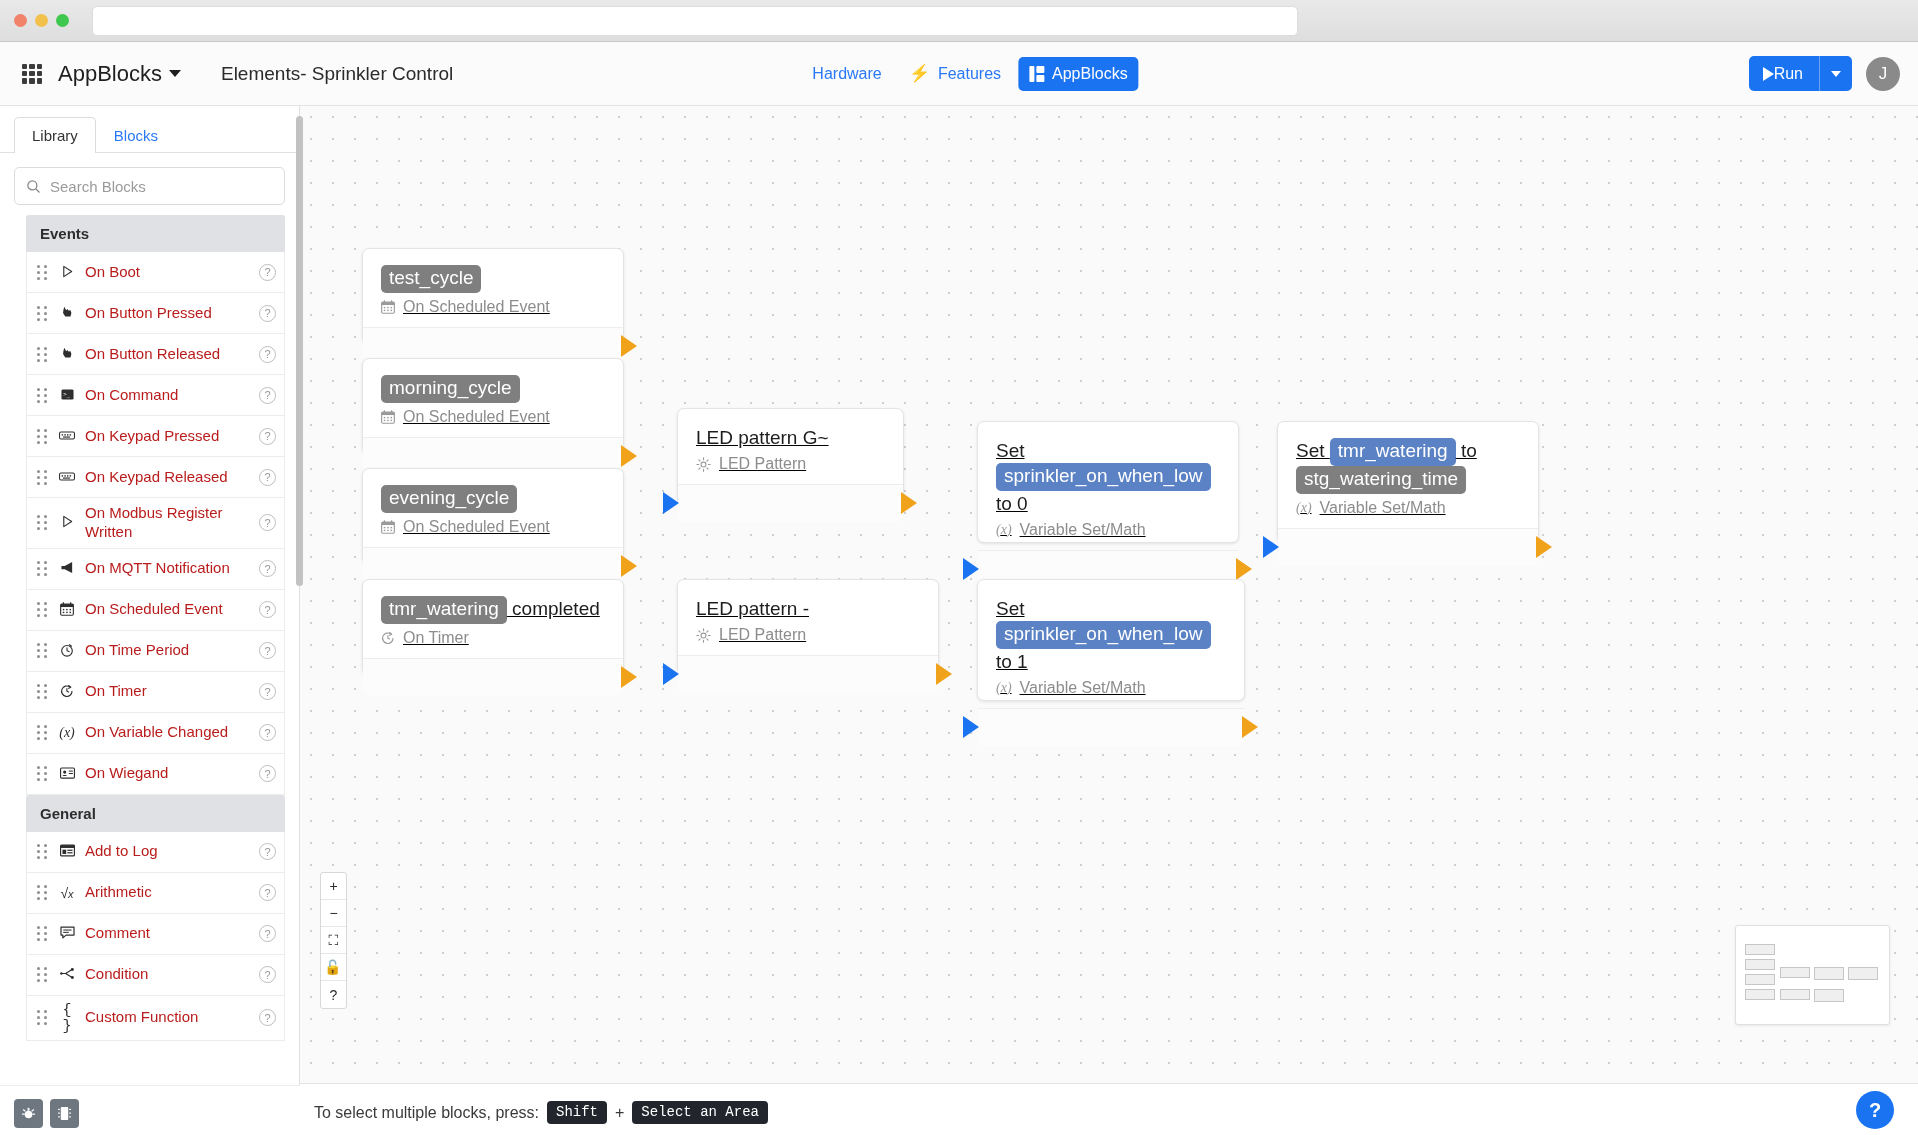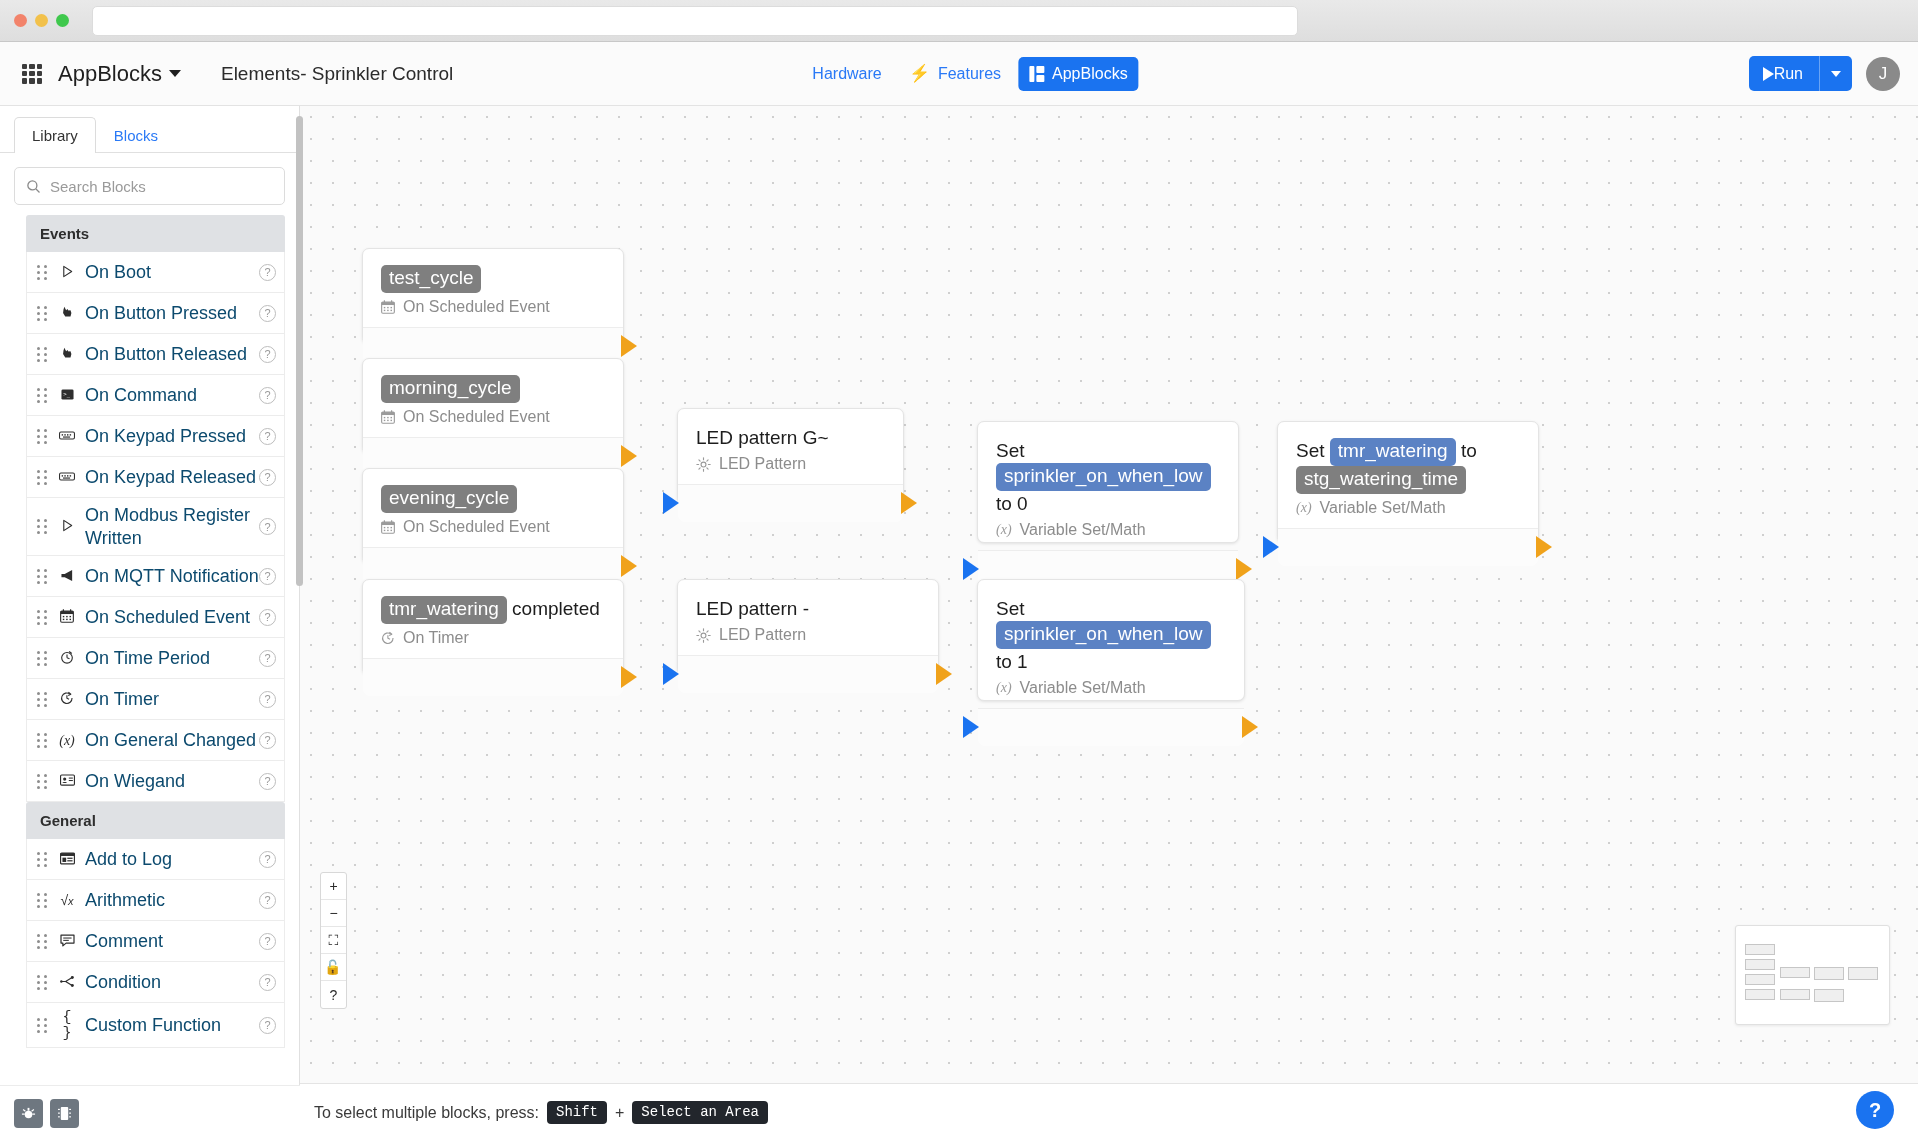--- a/index.html
+++ b/index.html
@@ -132,21 +132,21 @@
   .drag-dots {
     width: 12px; height: 16px; flex: none; margin-right: 9px;
     display: grid; grid-template-columns: 3px 3px; grid-template-rows: repeat(3, 3px);
     gap: 3px 4px; align-content: center; justify-content: center;
   }
   .drag-dots i { background: #8d8d8d; border-radius: 50%; }
   .bi-icon {
     width: 20px; flex: none; text-align: center; font-size: 14px; color: #2e2e2e;
     line-height: 1; margin-right: 8px;
   }
-  .bi-label { font-size: 18px; color: #0c4a6e; flex: 1; line-height: 1.25; }
+  .bi-label { font-size: 15px; color: #b91c1c; flex: 1; line-height: 1.25; }
   .help-q {
     width: 17px; height: 17px; border-radius: 50%; border: 1px solid #bdbdbd;
     color: #999; font-size: 11px; display: flex; align-items: center;
     justify-content: center; flex: none; cursor: pointer;
   }
   .sb-scroll {
     position: absolute; right: -4px; top: 10px; width: 7px; height: 470px;
     background: #c2c2c2; border-radius: 4px; cursor: pointer; z-index: 4;
   }
   .sidebar-footer {
@@ -165,21 +165,21 @@
     position: absolute; inset: 0;
     background-image: radial-gradient(#cfcfcf 1.1px, transparent 1.2px);
     background-size: 22px 22px;
   }
   .canvas-inner { position: absolute; inset: 0; }
 
   .node {
     position: absolute; background: #fff; border: 1px solid #e4e4e4; border-radius: 7px;
     box-shadow: 0 1px 3px rgba(0,0,0,.10); overflow: visible;
   }
-  .node .body-sec { padding: 16px 22px 11px 18px; }
+  .node .body-sec { padding: 16px 22px 11px 18px; text-decoration: underline; }
   .node .title {
     font-size: 19px; color: #1d1d1d; line-height: 1.32; margin-bottom: 5px;
     display: block; word-break: break-word;
   }
   .node .subtitle {
     font-size: 16px; color: #8c8c8c; display: flex; align-items: center; gap: 8px;
   }
   .node .footer-sec {
     border-top: 1px solid #ededed; height: 38px; position: relative; background: #fcfcfc;
     border-radius: 0 0 7px 7px;
@@ -511,21 +511,21 @@
         <div class="block-item">
           <span class="drag-dots">
             <i></i>
             <i></i>
             <i></i>
             <i></i>
             <i></i>
             <i></i>
           </span>
           <span class="bi-icon"><span style="font-size:14px;color:#2e2e2e;font-style:italic;font-family:'Liberation Serif',serif;">(<i>x</i>)</span></span>
-          <span class="bi-label">On General Changed</span>
+          <span class="bi-label">On Variable Changed</span>
           <span class="help-q">?</span>
         </div>
         <div class="block-item">
           <span class="drag-dots">
             <i></i>
             <i></i>
             <i></i>
             <i></i>
             <i></i>
             <i></i>

